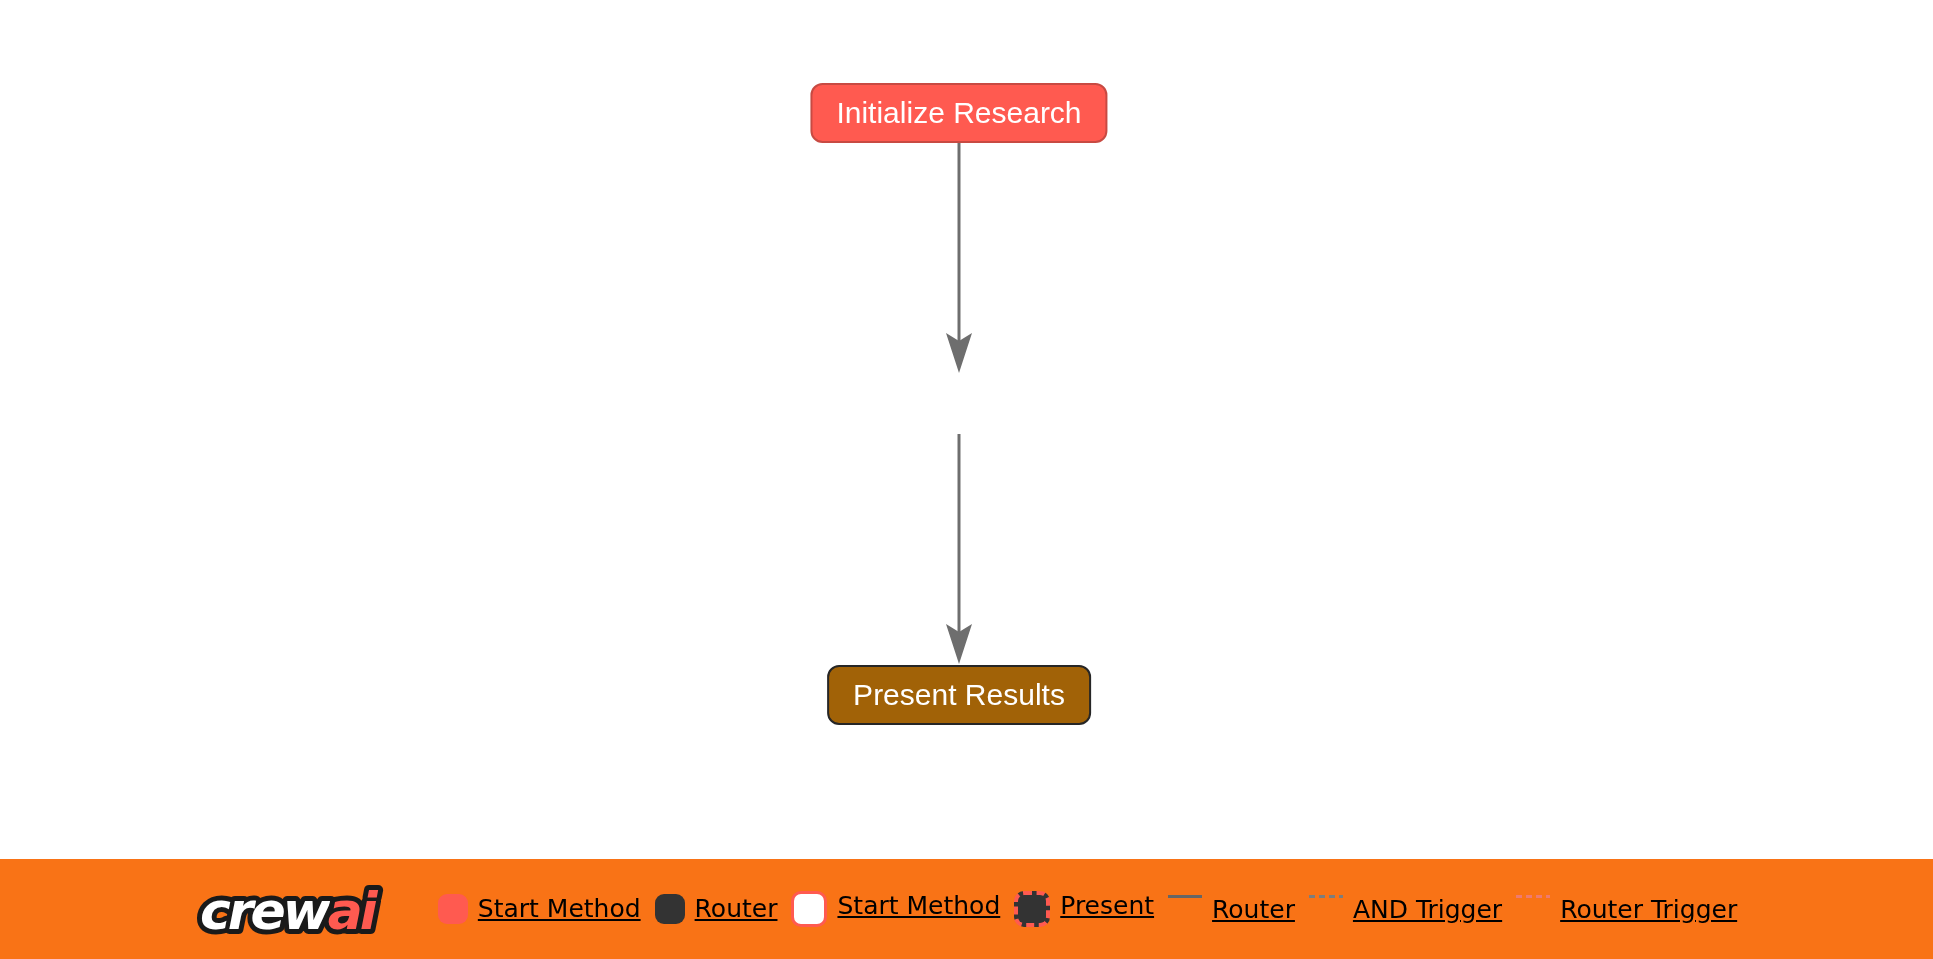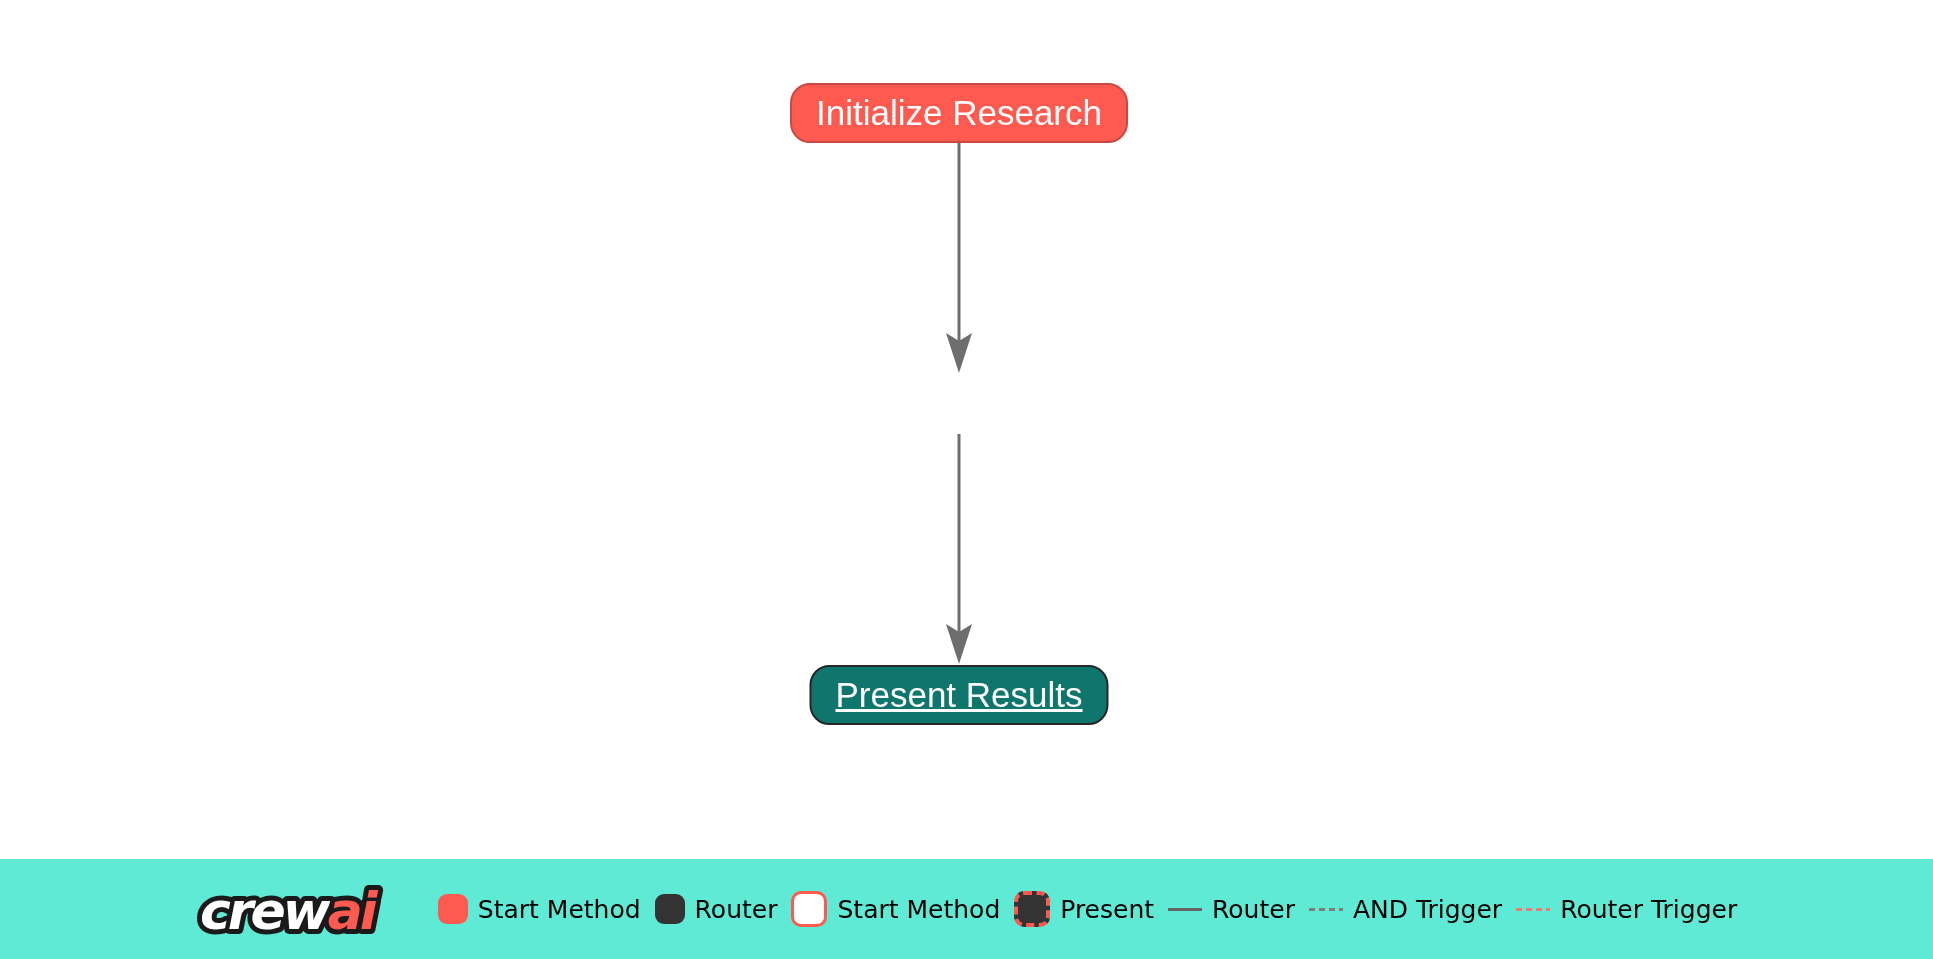--- a/index.html
+++ b/index.html
@@ -33,69 +33,68 @@
   .flow-node {
     position: absolute;
     left: 959px;
     transform: translateX(-50%);
     height: 60px;
     display: flex;
     align-items: center;
     justify-content: center;
     padding: 0 24px;
     box-sizing: border-box;
-    border-radius: 20px;
-    font-size: 35px;
+    border-radius: 12px;
+    font-size: 30px;
     color: #ffffff;
     white-space: nowrap;
     cursor: pointer;
     user-select: none;
   }
   .flow-node.start {
     top: 83px;
     background: #FF5A50;
     border: 2px solid #C84A42;
   }
   .flow-node.method-1 {
     top: 374px;
     background: #333333;
     border: 2px solid #262626;
   }
   .flow-node.method-2 {
     top: 665px;
-    background: #0f766e;
+    background: #a16207;
     border: 2px solid #262626;
-    text-decoration: underline;
   }
   
   .legend-bar {
     position: absolute;
     left: 0;
     top: 859px;
     width: 1933px;
     height: 100px;
-    background: #5eead4;
+    background: #f97316;
     display: flex;
     align-items: center;
     justify-content: center;
     gap: 14px;
     font-family: "DejaVu Sans", sans-serif;
     font-size: 25px;
     color: #000000;
   }
   .logo-wrap {
     display: flex;
     align-items: center;
     margin-right: 4px;
   }
   .legend-item {
     display: flex;
-    align-items: center;
     gap: 10px;
     white-space: nowrap;
+    text-decoration: underline;
   }
   .swatch {
     width: 30px;
     height: 30px;
     border-radius: 9px;
     box-sizing: border-box;
     flex: 0 0 auto;
   }
   .swatch.start-method  { background: #FF5A50; }
   .swatch.method        { background: #333333; }

